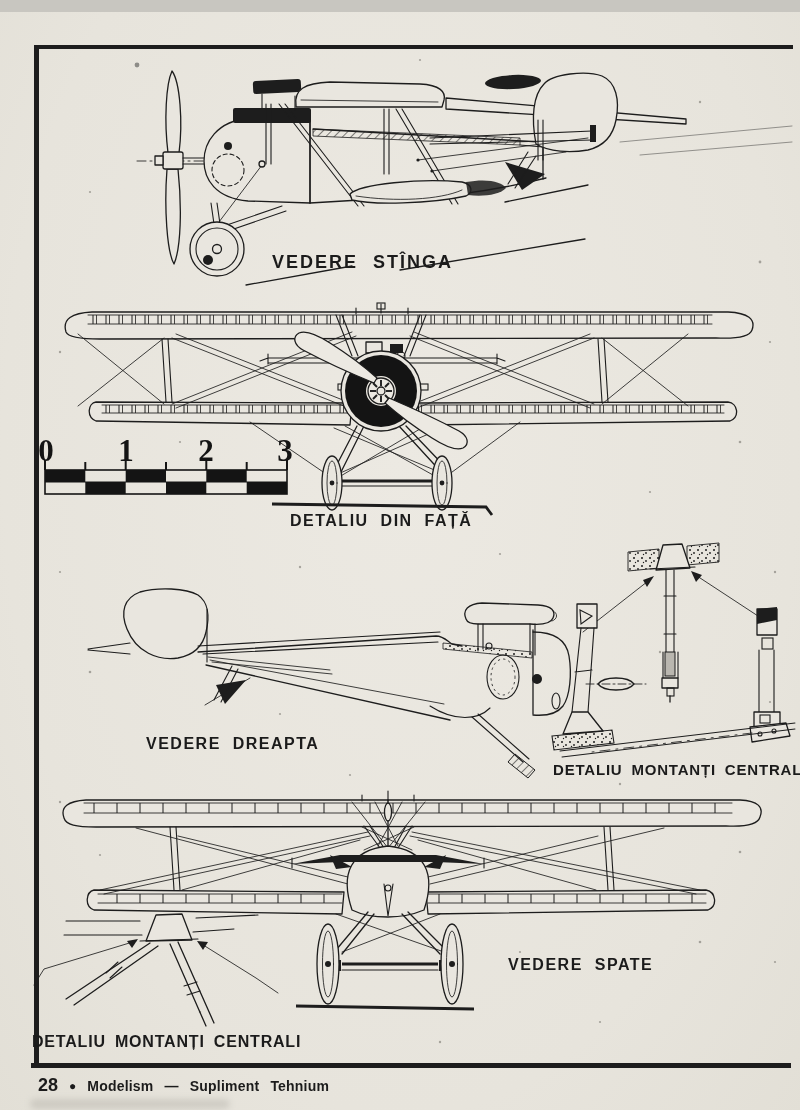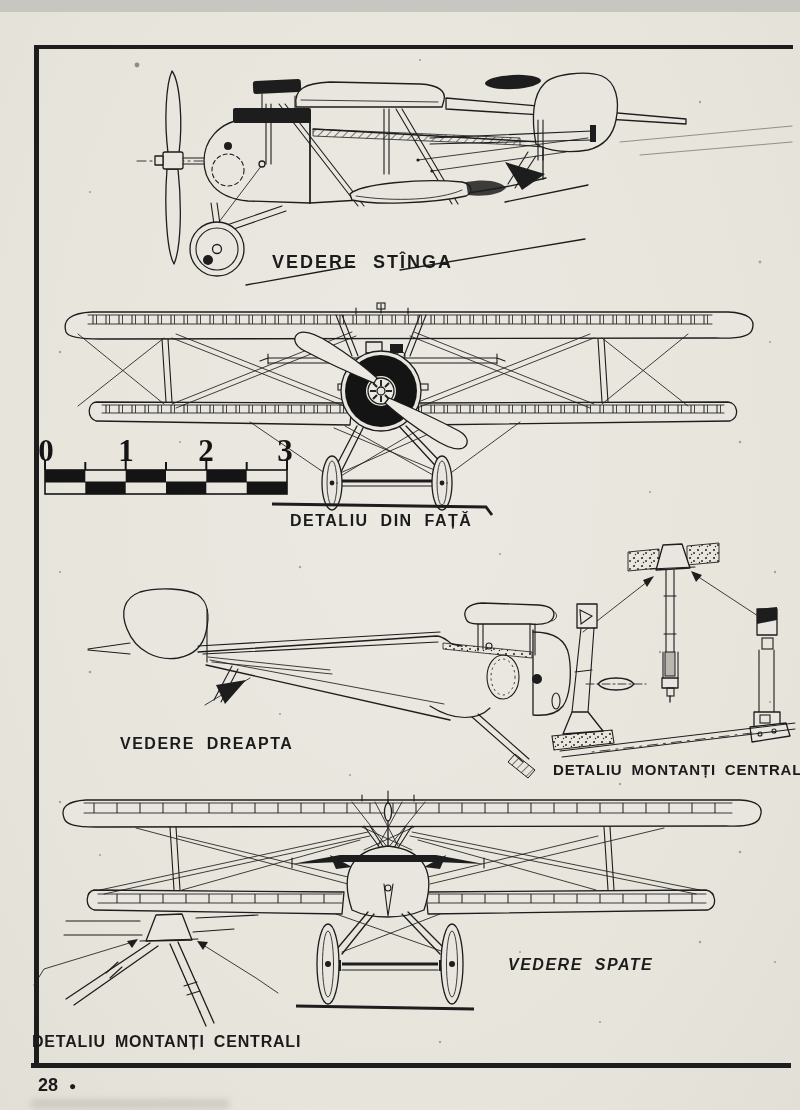--- a/index.html
+++ b/index.html
@@ -398,32 +398,33 @@
     <polygon points="138,927 127,929 132,936" class="ink"></polygon>
     <path class="thin" d="M278,981 L256,966 L200,931"></path>
     <polygon points="197,929 208,930 203,938" class="ink"></polygon>
   </g>
 </svg>
 
   <div class="lbl lbl-lg" style="left:272px;top:240px;">VEDERE STÎNGA</div>
 
   <div class="lbl lbl-md" style="left:290px;top:500px;">DETALIU DIN FAȚĂ</div>
 
-  <div class="lbl lbl-md" style="left:120px;top:723px;">VEDERE DREAPTA</div>
+  <div class="lbl lbl-md" style="left:146px;top:723px;">VEDERE DREAPTA</div>
 
   <div class="lbl lbl-sm" style="left:553px;top:749px;">DETALIU MONTANȚI CENTRALI</div>
 
-  <div class="lbl lbl-md" style="left:508px;top:944px;font-style:italic;">VEDERE SPATE</div>
+  <div class="lbl lbl-md" style="left:508px;top:944px;">VEDERE SPATE</div>
 
   <div class="lbl lbl-sm" style="left:32px;top:1021px;font-size:16px;">DETALIU MONTANȚI CENTRALI</div>
 
   <div class="scale-num" style="left:46px;top:421px;">0</div>
   <div class="scale-num" style="left:126px;top:421px;">1</div>
   <div class="scale-num" style="left:206px;top:421px;">2</div>
   <div class="scale-num" style="left:285px;top:421px;">3</div>
 
   <div class="footer">
     <span class="pn">28</span>
     <span class="blt">●</span>
+    <span class="ttl">Modelism — Supliment Tehnium</span>
   </div>
   <div class="smudge"></div>
 
 </div>
 
 </body></html>

